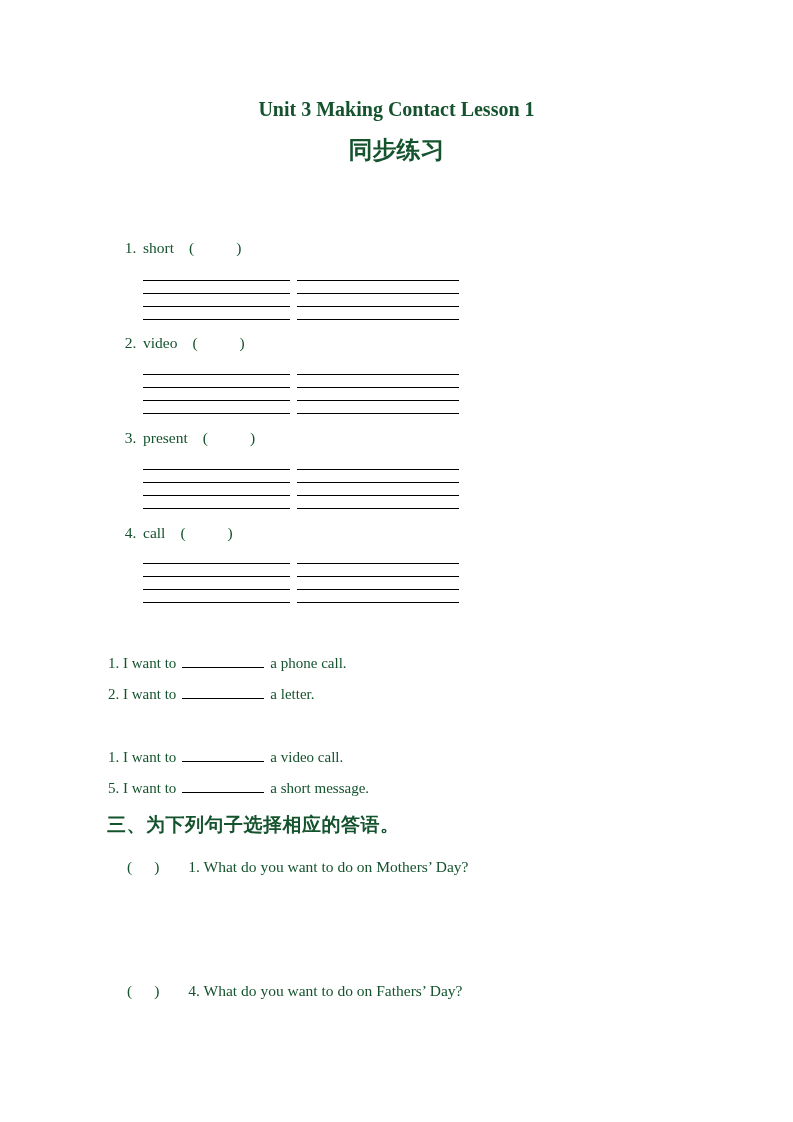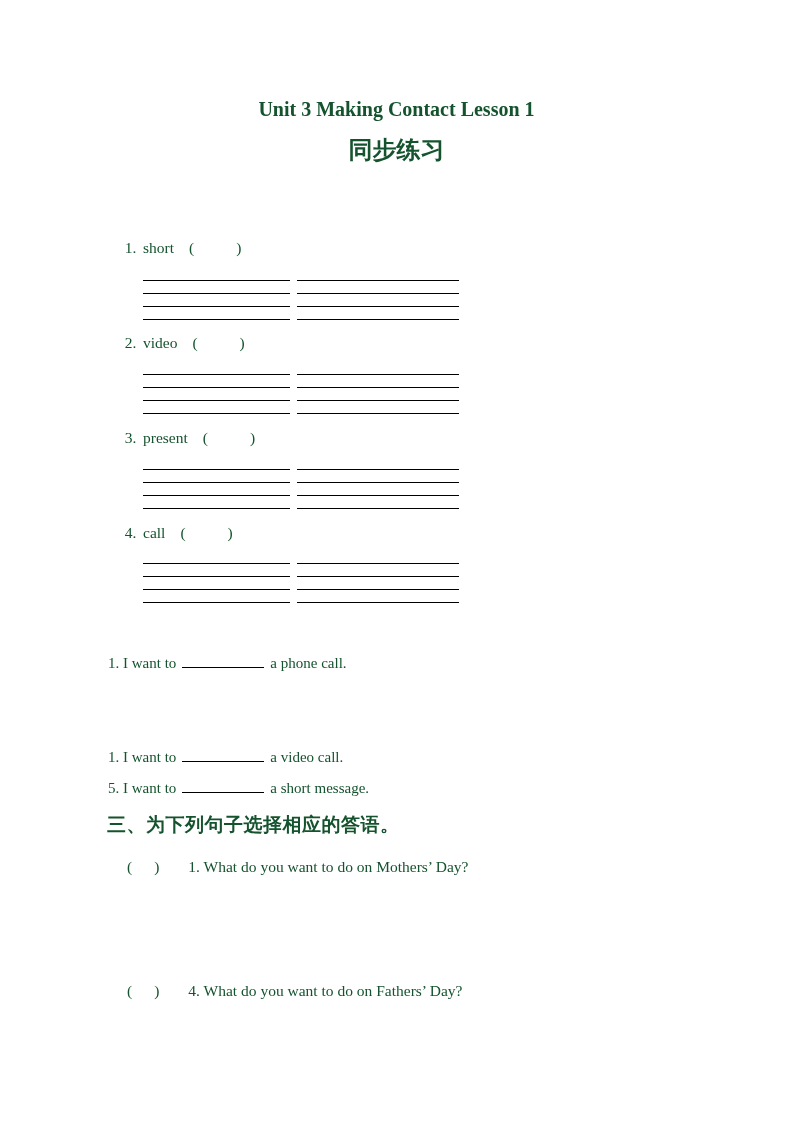--- a/index.html
+++ b/index.html
@@ -133,20 +133,23 @@
     <div class="line-row">
         <span class="wline l"></span>
         <span class="wline r"></span>
       </div>
   </div>
 
 
   <div class="fill-item" style="top:654px">
     <span>1. I want to</span><span class="blank"></span><span>a phone call.</span>
   </div>
+  <div class="fill-item" style="top:685px">
+    <span>2. I want to</span><span class="blank"></span><span>a letter.</span>
+  </div>
   <div class="fill-item" style="top:748px">
     <span>1. I want to</span><span class="blank"></span><span>a video call.</span>
   </div>
   <div class="fill-item" style="top:779px">
     <span>5. I want to</span><span class="blank"></span><span>a short message.</span>
   </div>
 
   <div class="sec-heading" style="top:814px">三、为下列句子选择相应的答语。</div>
 
   <div class="choice-item" style="top:857px">

